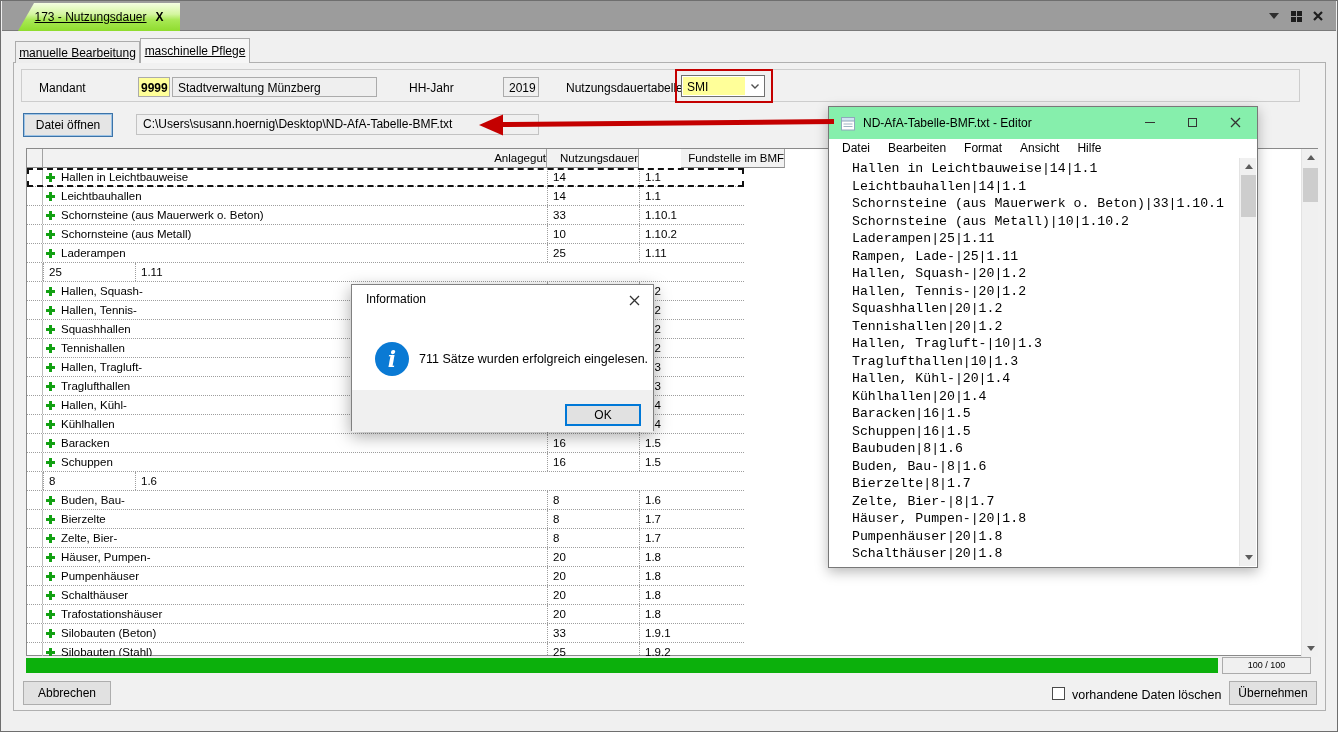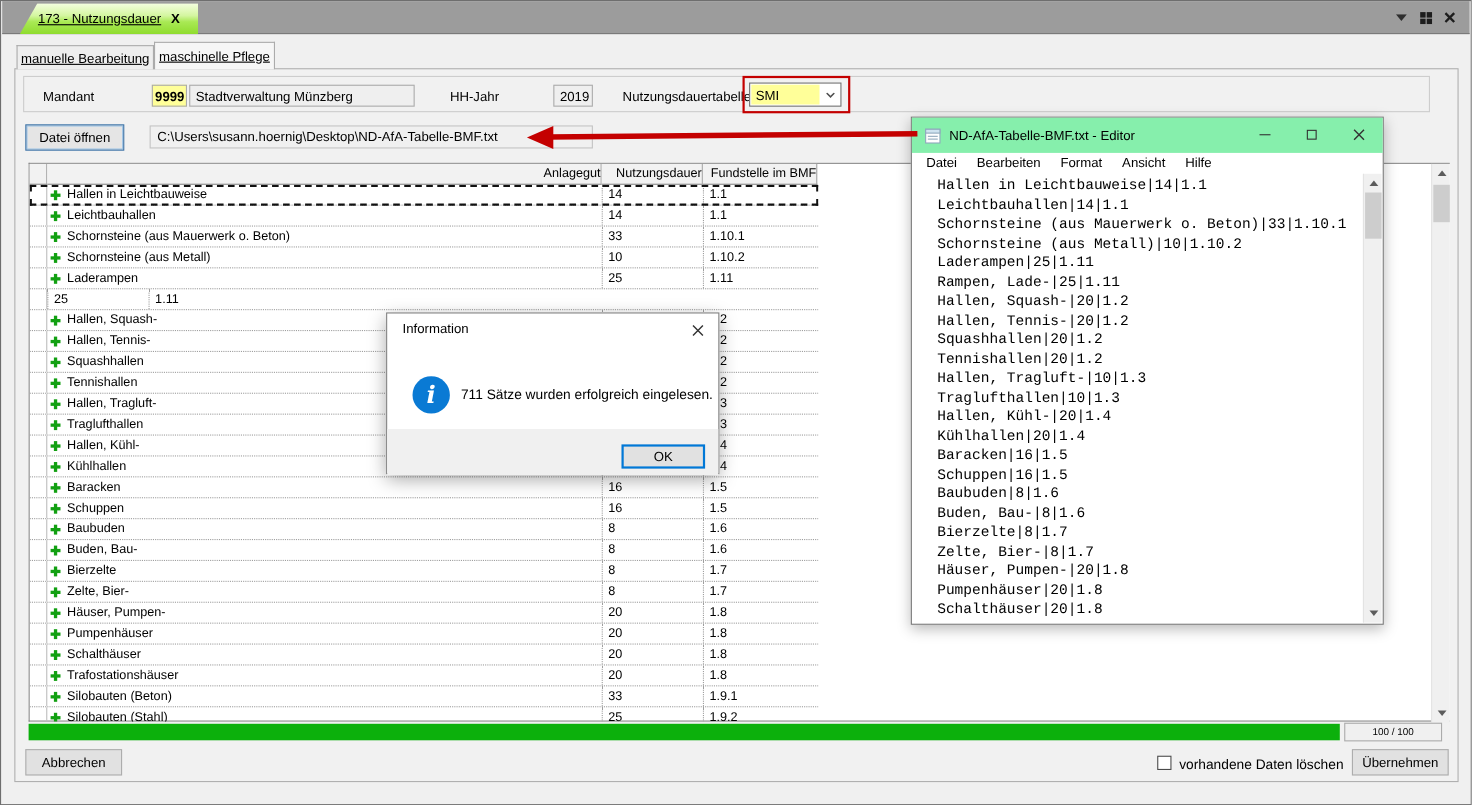--- a/index.html
+++ b/index.html
@@ -152,21 +152,21 @@
   <div class="redbox"></div>
 
   <div class="btn focus-blue" style="left:22px;top:112px;width:90px;height:24px;">Datei öffnen</div>
   <div class="pathbox">C:\Users\susann.hoernig\Desktop\ND-AfA-Tabelle-BMF.txt</div>
 
   <div class="grid">
     <div class="ghead">
       <div class="ghc" style="width:16px;"></div>
       <div class="ghc" style="width:504px;">Anlagegut</div>
       <div class="ghc" style="width:92px;">Nutzungsdauer</div>
-      <div class="ghc" style="width:104px;">Fundstelle im BMF</div>
+      <div class="ghc" style="width:104px;margin-left:42px;">Fundstelle im BMF</div>
     </div>
     <div class="grows">
         <div class="grow selected">
     <div class="gc rh"></div>
     <div class="gc c1">
       <span class="plus"></span>
       <span>Hallen in Leichtbauweise</span>
     </div>
     <div class="gc c2">14</div>
     <div class="gc c3">1.1</div>
@@ -297,24 +297,20 @@
     <div class="gc rh"></div>
     <div class="gc c1">
       <span class="plus"></span>
       <span>Schuppen</span>
     </div>
     <div class="gc c2">16</div>
     <div class="gc c3">1.5</div>
   </div>
         <div class="grow">
     <div class="gc rh"></div>
-    <div class="gc c1">
-      <span class="plus"></span>
-      <span>Baubuden</span>
-    </div>
     <div class="gc c2">8</div>
     <div class="gc c3">1.6</div>
   </div>
         <div class="grow">
     <div class="gc rh"></div>
     <div class="gc c1">
       <span class="plus"></span>
       <span>Buden, Bau-</span>
     </div>
     <div class="gc c2">8</div>

